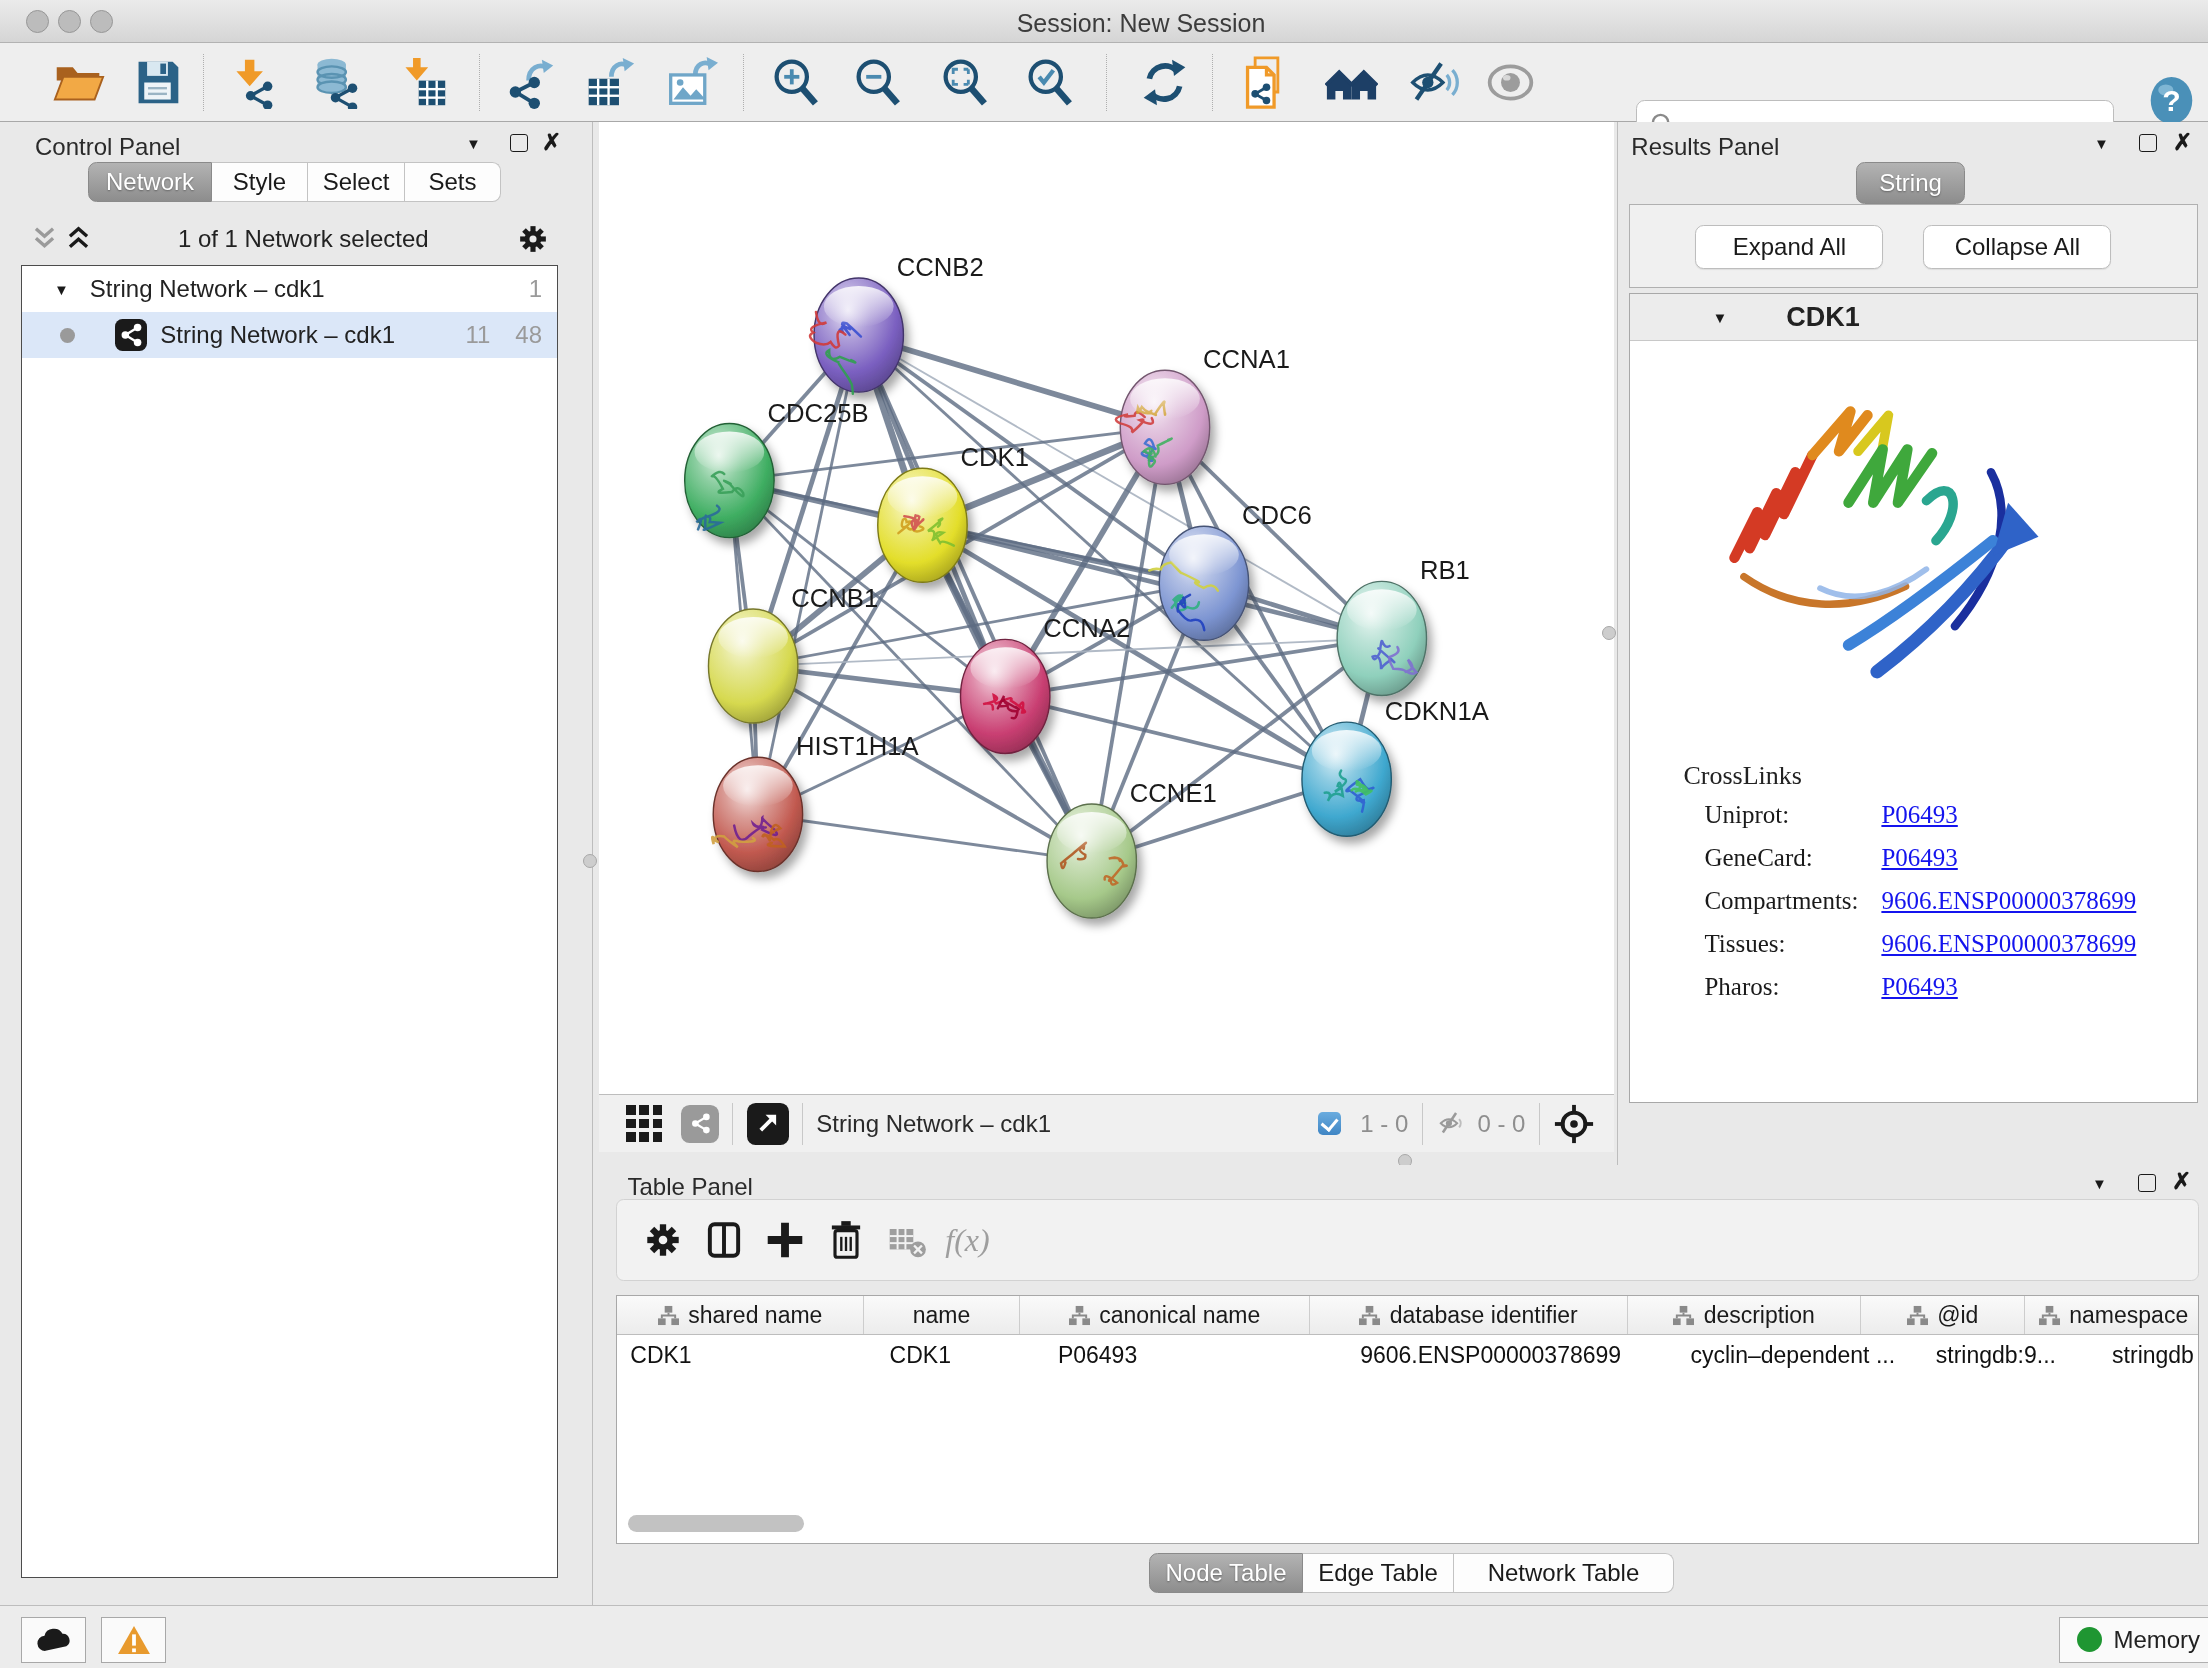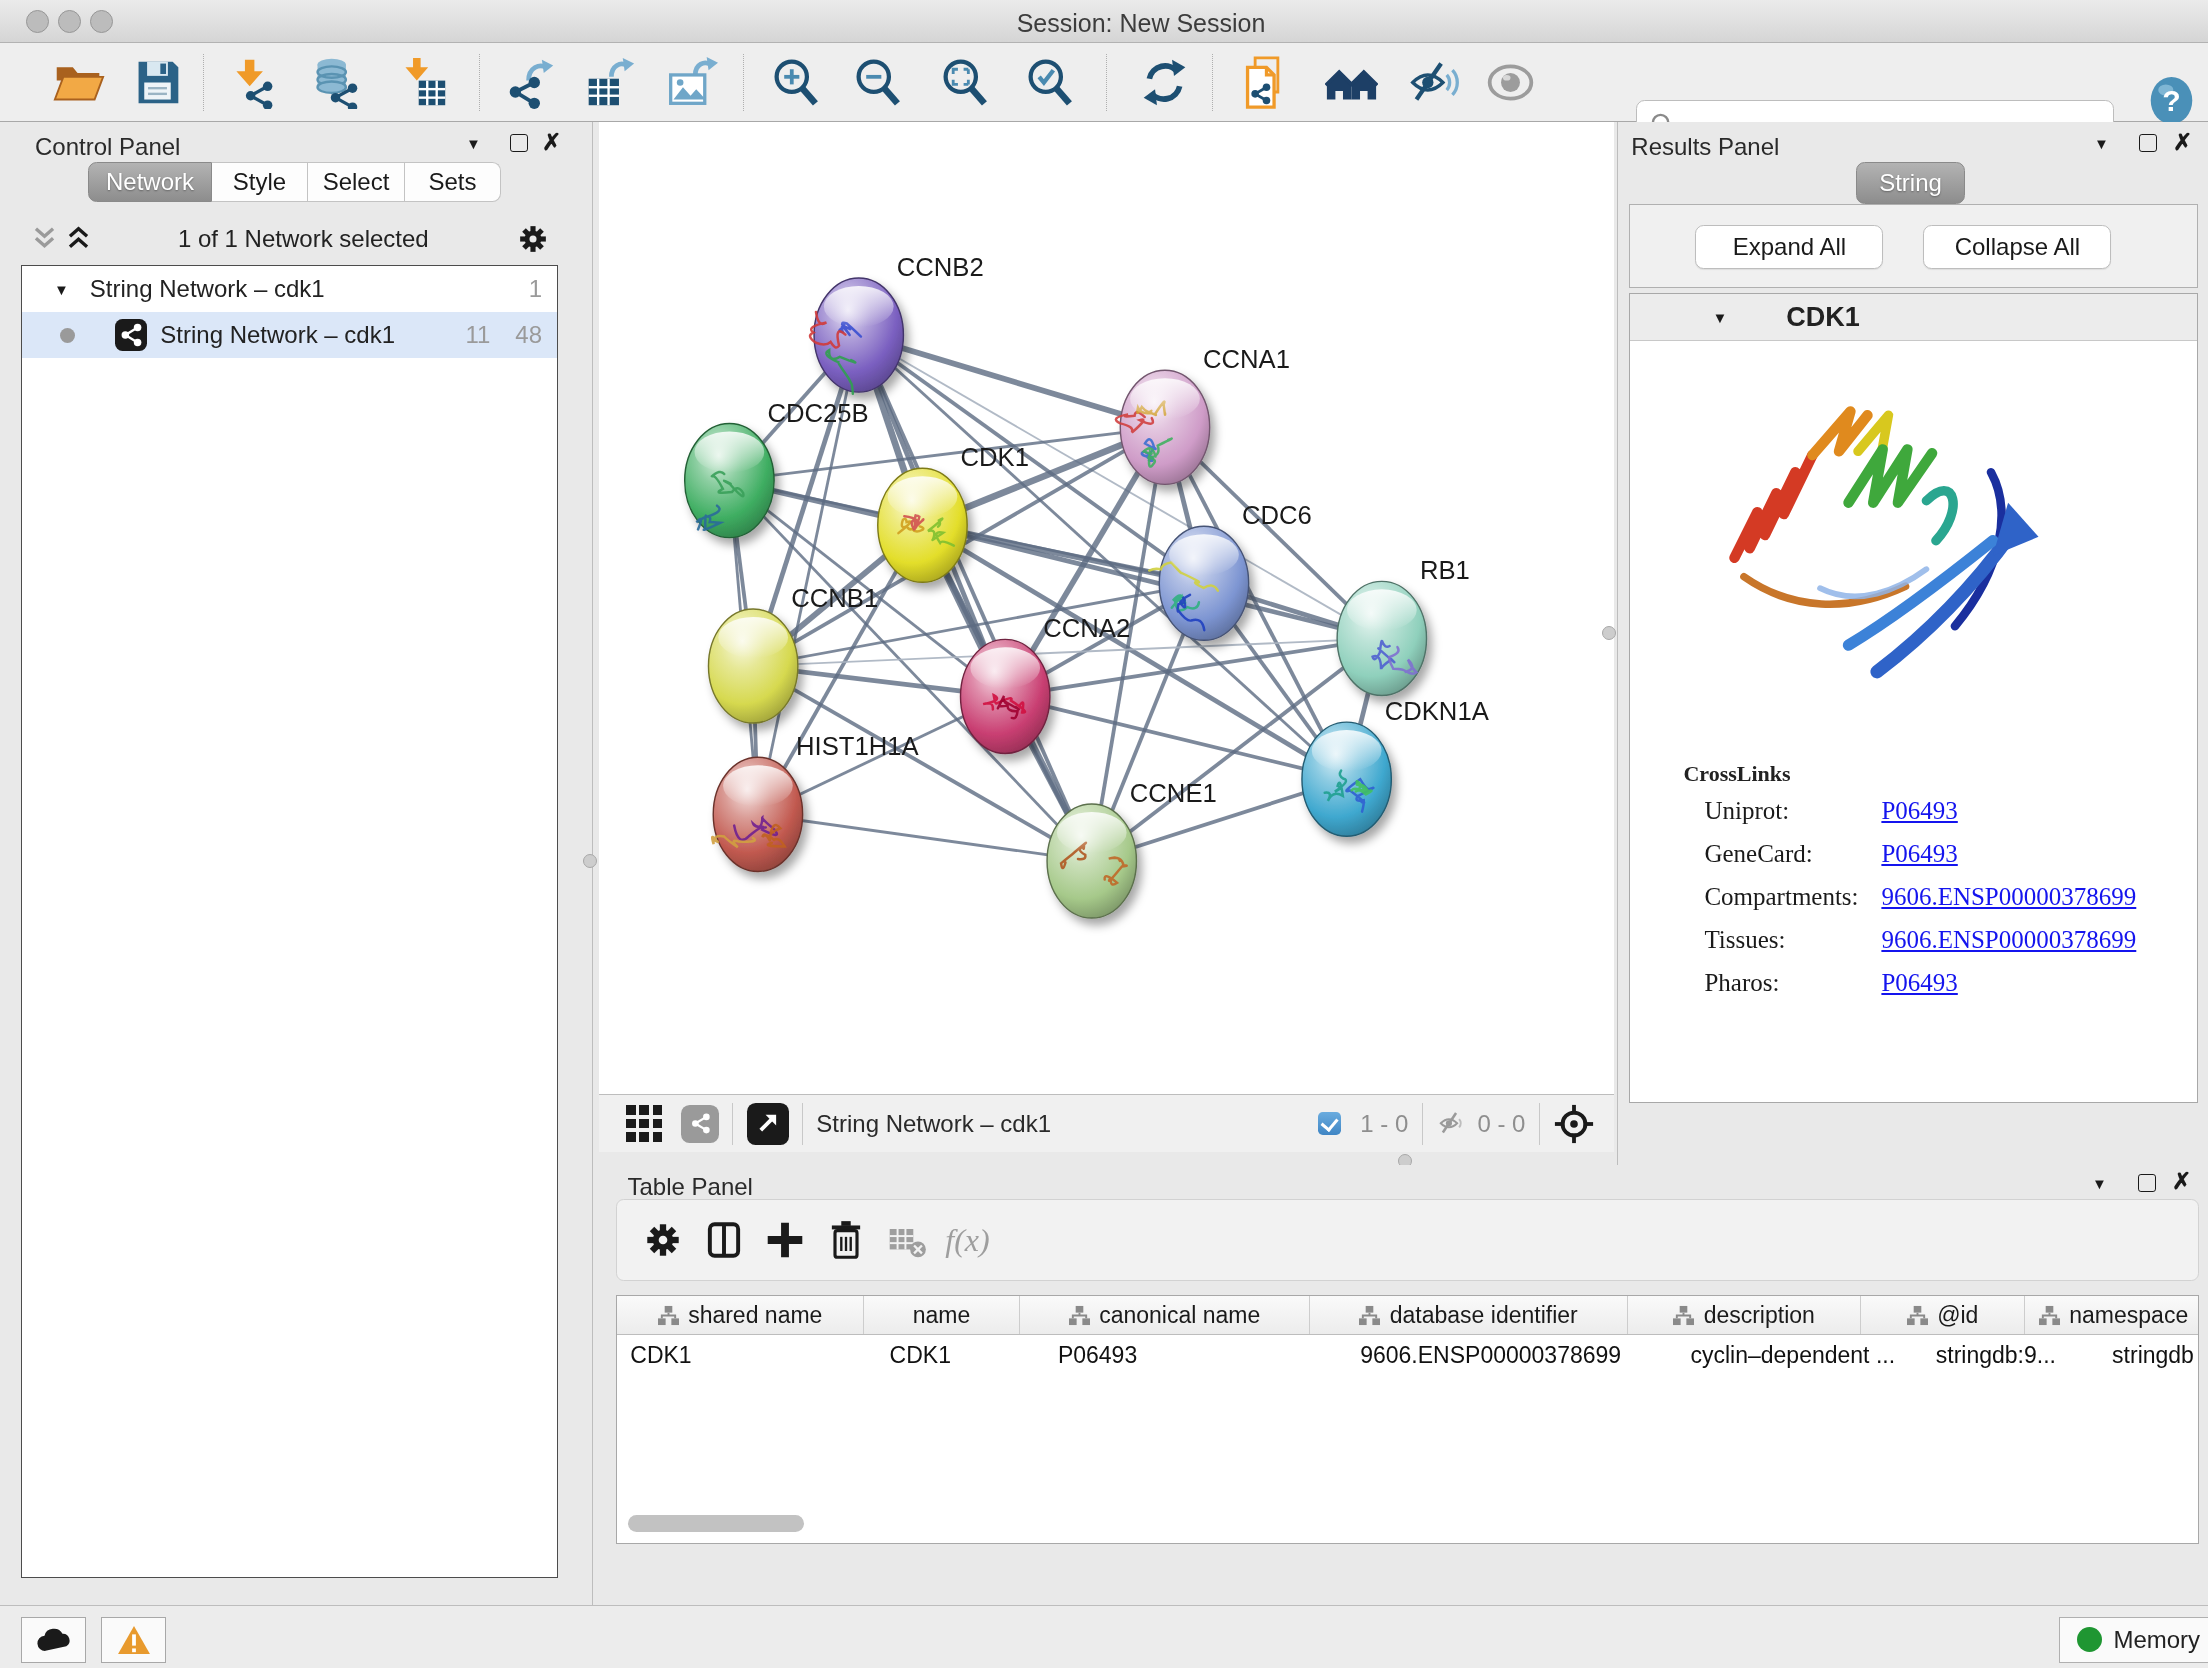--- a/index.html
+++ b/index.html
@@ -651,21 +651,21 @@
       <path d="M150,152 L186,96 L176,152 L212,96 L202,152 L238,100" fill="none" stroke="#3fa83c" stroke-width="11" stroke-linejoin="round" stroke-linecap="round"></path>
       <path d="M232,150 C262,120 272,160 242,192" fill="none" stroke="#2aa690" stroke-width="10" stroke-linecap="round"></path>
       <path d="M40,230 C90,265 150,268 210,240" fill="none" stroke="#c8762a" stroke-width="8" stroke-linecap="round"></path>
       <path d="M120,242 C160,262 202,244 232,222" fill="none" stroke="#8fb4e8" stroke-width="6" opacity=".85" stroke-linecap="round"></path>
       <path d="M300,120 C322,160 312,222 262,282" fill="none" stroke="#1a2f9e" stroke-width="9" stroke-linecap="round"></path>
       <path d="M180,330 C230,292 280,242 322,184" fill="none" stroke="#2f63c8" stroke-width="14" stroke-linecap="round"></path>
       <path d="M150,302 C200,272 252,232 302,192" fill="none" stroke="#3c82d8" stroke-width="12" stroke-linecap="round"></path>
       <polygon points="318,152 350,188 302,208" fill="#2f63c8"></polygon>
     </svg>
 
-    <div style="margin:32px 0 0 53px;font-family:'Liberation Serif',serif;font-size:22px;font-weight:bold">CrossLinks</div>
+    <div style="margin:32px 0 0 53px;font-family:'Liberation Serif',serif;font-size:26px;font-weight:normal">CrossLinks</div>
     <div style="margin:9.5px 0 0 74px;display:grid;grid-template-columns:177px auto;row-gap:15px">
       <span class="xlabel">Uniprot:</span>
       <a class="link">P06493</a>
       <span class="xlabel">GeneCard:</span>
       <a class="link">P06493</a>
       <span class="xlabel">Compartments:</span>
       <a class="link">9606.ENSP00000378699</a>
       <span class="xlabel">Tissues:</span>
       <a class="link">9606.ENSP00000378699</a>
       <span class="xlabel">Pharos:</span>
@@ -791,20 +791,25 @@
       <div class="tc" style="width:155px">CDK1</div>
       <div class="tc" style="width:289px">P06493</div>
       <div class="tc" style="width:317px">9606.ENSP00000378699</div>
       <div class="tc" style="width:232px">cyclin–dependent ...</div>
       <div class="tc" style="width:163px">stringdb:9...</div>
       <div class="tc" style="width:177px">stringdb</div>
     </div>
     <div class="abs hsb" style="left:11.4px;top:219px;width:176px"></div>
   </div>
 
+  <div class="abs tabrow" style="left:550px;top:388px;display:flex">
+    <div class="tab sel" style="width:152px">Node Table</div>
+    <div class="tab" style="width:150px">Edge Table</div>
+    <div class="tab" style="width:219px">Network Table</div>
+  </div>
 </div>
 
 <div class="abs bbar">
   <div class="abs bbtn" style="left:21px;top:10.5px">
     <svg width="36" height="27" viewBox="0 0 38 28">
       <path d="M10,26 a8,8 0 0 1 -1,-16 a10,9 0 0 1 19,-2 a7,7 0 0 1 4,13 z" fill="#1a1a1a"></path>
       </svg>
   </div>
   <div class="abs bbtn" style="left:101px;top:10.5px">
     <svg width="34" height="30" viewBox="0 0 36 32">

